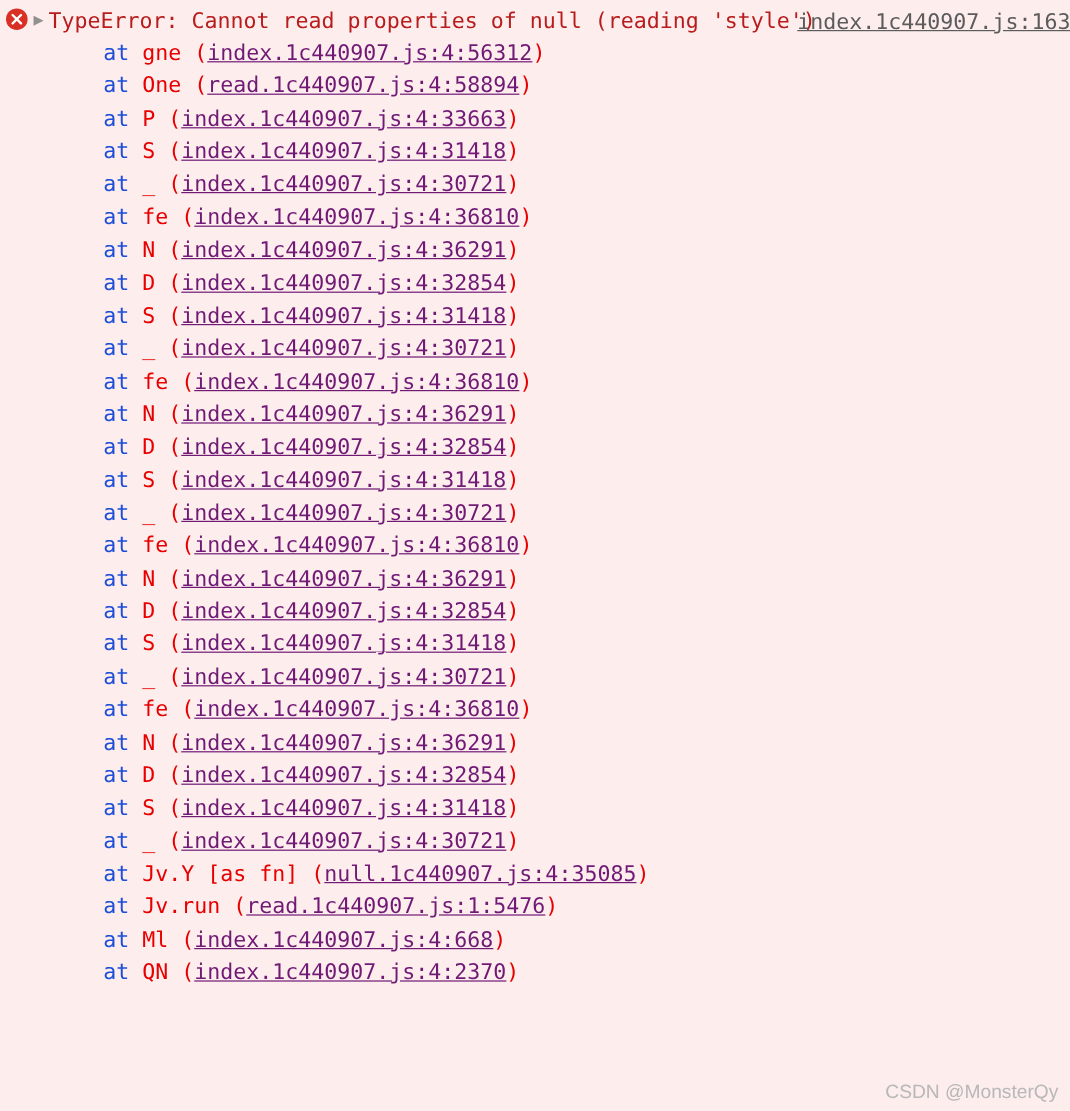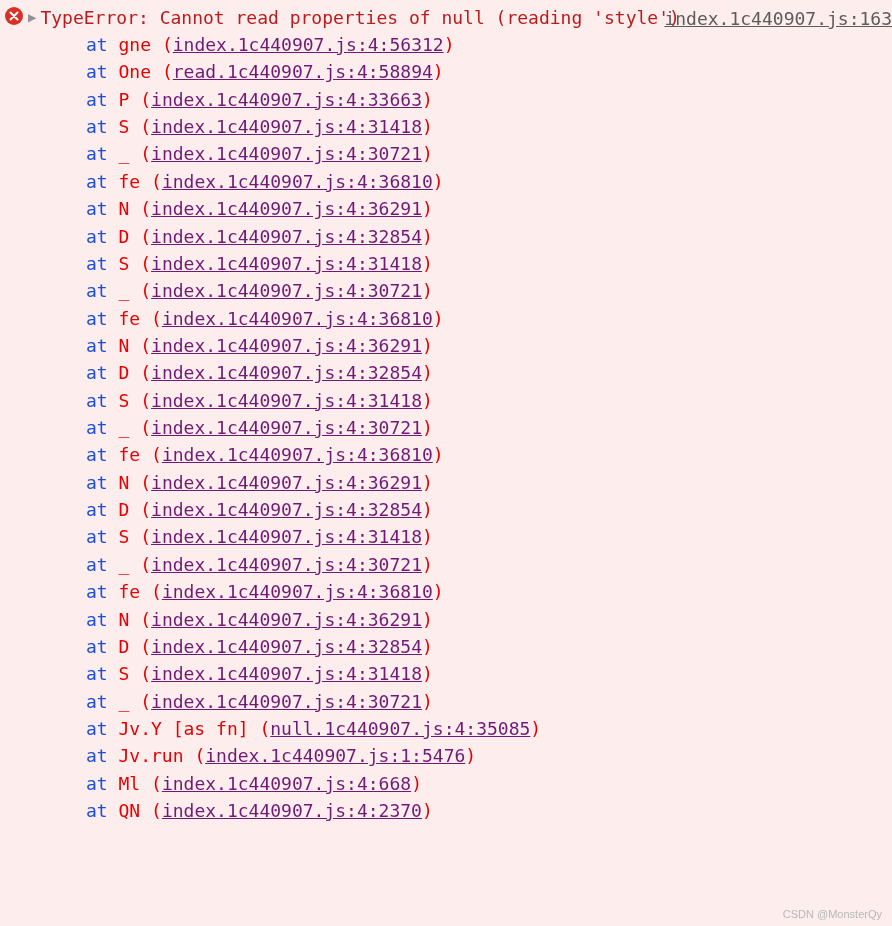--- a/index.html
+++ b/index.html
@@ -83,21 +83,21 @@
       color: #701a75;
       text-decoration: underline;
       cursor: pointer;
     }
     .watermark {
       position: absolute;
       bottom: 6px;
       right: 10px;
       color: #b8b8b8;
       font-family: Arial, sans-serif;
-      font-size: 11px;
+      font-size: 16px;
       pointer-events: none;
     }
   </style>
 </head>
 <body>
 
 <div class="console-container">
   <div class="error-header">
     <span class="error-icon">
       <svg viewBox="0 0 20 20">
@@ -131,19 +131,19 @@
       <div class="stack-line"><span class="at-text">at </span><span class="fn-name">N </span><span class="paren">(</span><span class="source-link">index.1c440907.js:4:36291</span><span class="paren">)</span></div>
       <div class="stack-line"><span class="at-text">at </span><span class="fn-name">D </span><span class="paren">(</span><span class="source-link">index.1c440907.js:4:32854</span><span class="paren">)</span></div>
       <div class="stack-line"><span class="at-text">at </span><span class="fn-name">S </span><span class="paren">(</span><span class="source-link">index.1c440907.js:4:31418</span><span class="paren">)</span></div>
       <div class="stack-line"><span class="at-text">at </span><span class="fn-name">_ </span><span class="paren">(</span><span class="source-link">index.1c440907.js:4:30721</span><span class="paren">)</span></div>
       <div class="stack-line"><span class="at-text">at </span><span class="fn-name">fe </span><span class="paren">(</span><span class="source-link">index.1c440907.js:4:36810</span><span class="paren">)</span></div>
       <div class="stack-line"><span class="at-text">at </span><span class="fn-name">N </span><span class="paren">(</span><span class="source-link">index.1c440907.js:4:36291</span><span class="paren">)</span></div>
       <div class="stack-line"><span class="at-text">at </span><span class="fn-name">D </span><span class="paren">(</span><span class="source-link">index.1c440907.js:4:32854</span><span class="paren">)</span></div>
       <div class="stack-line"><span class="at-text">at </span><span class="fn-name">S </span><span class="paren">(</span><span class="source-link">index.1c440907.js:4:31418</span><span class="paren">)</span></div>
       <div class="stack-line"><span class="at-text">at </span><span class="fn-name">_ </span><span class="paren">(</span><span class="source-link">index.1c440907.js:4:30721</span><span class="paren">)</span></div>
       <div class="stack-line"><span class="at-text">at </span><span class="fn-name">Jv.Y [as fn] </span><span class="paren">(</span><span class="source-link">null.1c440907.js:4:35085</span><span class="paren">)</span></div>
-      <div class="stack-line"><span class="at-text">at </span><span class="fn-name">Jv.run </span><span class="paren">(</span><span class="source-link">index.1c440907.js:1:5476</span><span class="paren">)</span></div>
+      <div class="stack-line"><span class="at-text">at </span><span class="fn-name">Jv.run </span><span class="paren">(</span><span class="source-link">read.1c440907.js:1:5476</span><span class="paren">)</span></div>
       <div class="stack-line"><span class="at-text">at </span><span class="fn-name">Ml </span><span class="paren">(</span><span class="source-link">index.1c440907.js:4:668</span><span class="paren">)</span></div>
       <div class="stack-line"><span class="at-text">at </span><span class="fn-name">QN </span><span class="paren">(</span><span class="source-link">index.1c440907.js:4:2370</span><span class="paren">)</span></div>
     </div>
 </div>
 
 <div class="watermark">CSDN @MonsterQy</div>
 
 </body></html>

